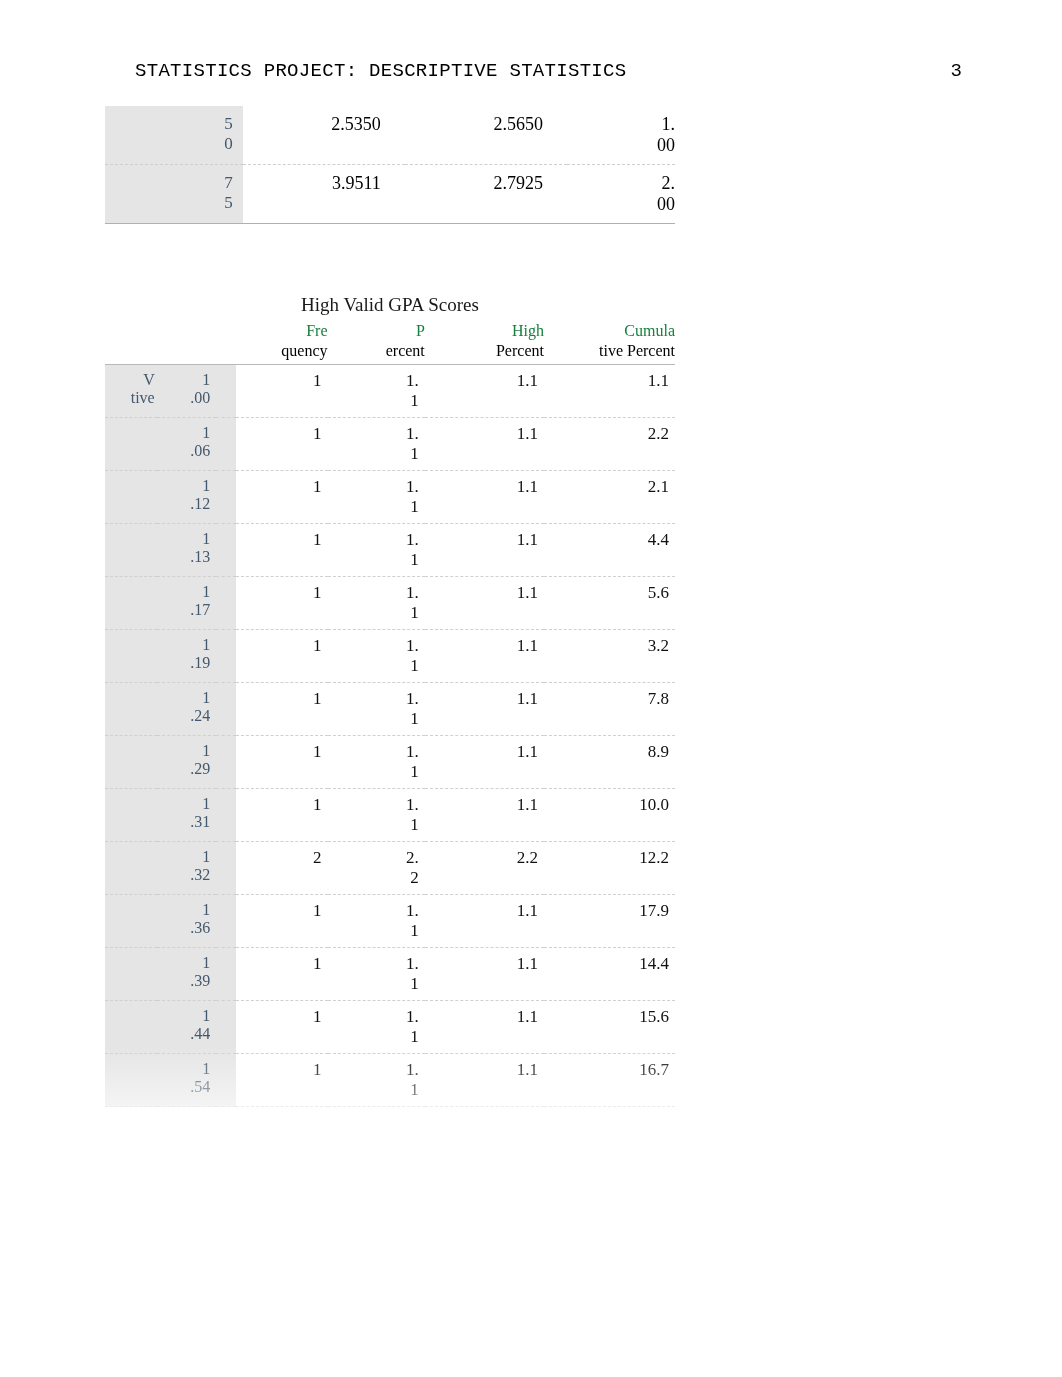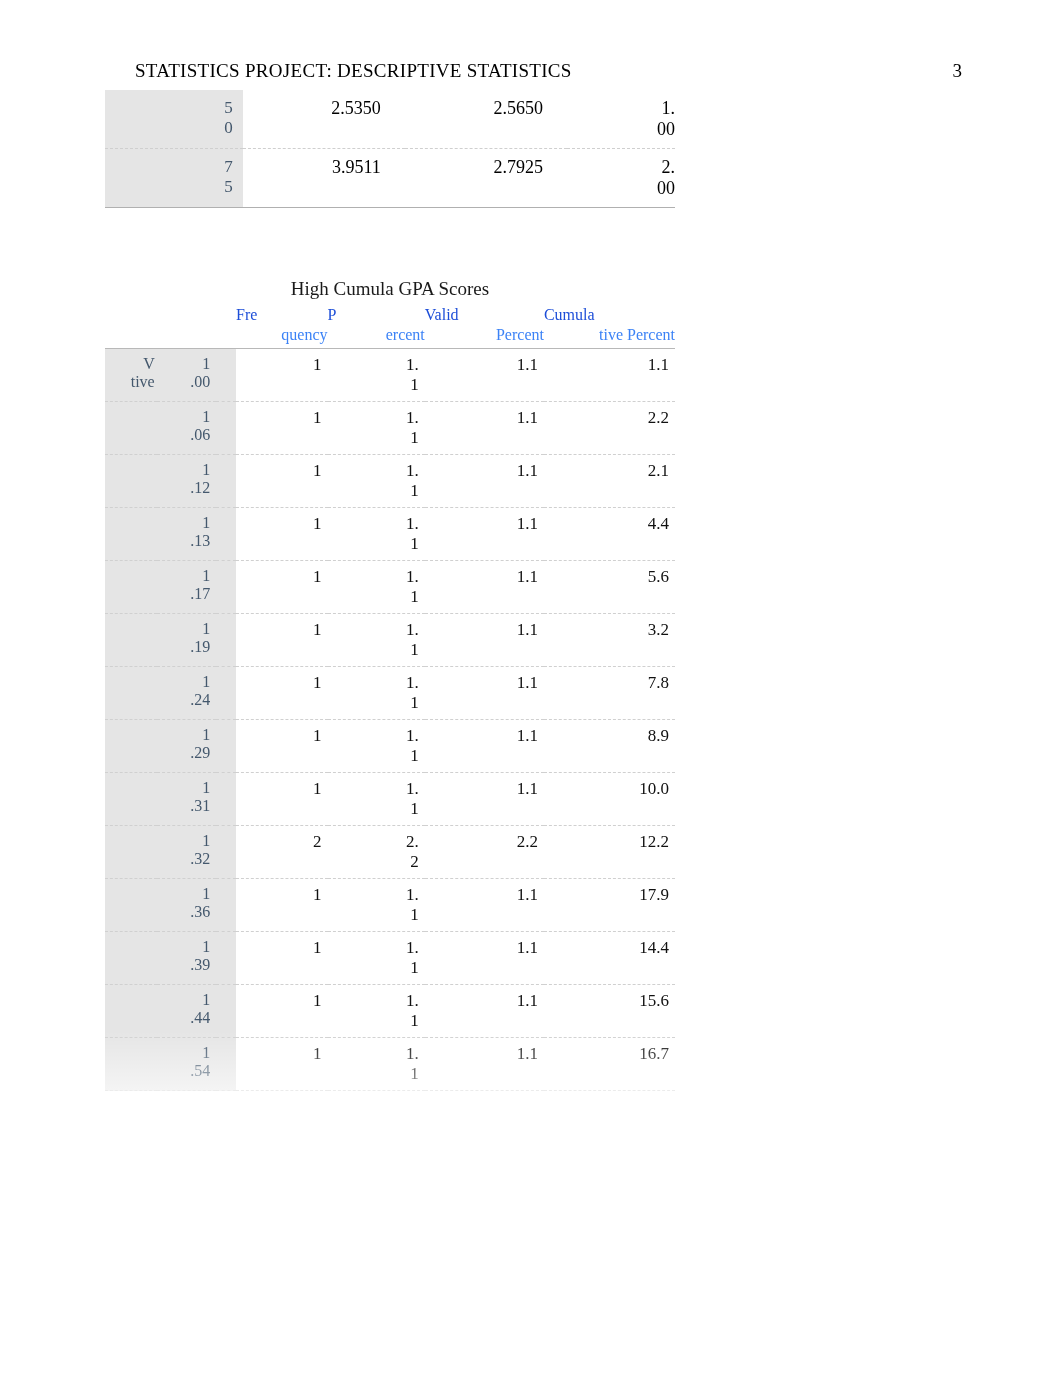--- a/index.html
+++ b/index.html
@@ -11,21 +11,22 @@
     width: 1062px;
   }
   .page {
     padding: 60px 100px 60px 135px;
     position: relative;
   }
   .header-row {
     display: flex;
     justify-content: space-between;
     align-items: baseline;
-    margin-bottom: 8px;
+    margin-bottom: 24px;
+    font-family: Liberation Mono, monospace;
   }
   .running-head {
     font-size: 19px;
     letter-spacing: 0.3px;
   }
   .page-number {
     font-size: 19px;
   }
 
   
@@ -71,28 +72,28 @@
     color: #1a1a1a;
   }
   .freq-table {
     margin-left: -30px;
     width: 570px;
     border-collapse: collapse;
     font-size: 17px;
   }
   .freq-table td { vertical-align: top; }
   .fh {
-    color: #1d4ed8;
+    color: #15803d;
     font-size: 16px;
-    text-align: left;
+    text-align: right;
     padding: 2px 0 2px 0;
     margin-top: 32px;
   }
   .fh-sub {
-    color: #3b82f6;
+    color: #000000;
     font-size: 16px;
     text-align: right;
     padding: 0 0 4px 0;
     border-bottom: 1px solid #b8b8b8;
   }
   .lc1 {
     width: 48px;
     background: #e5e5e5;
     color: #44586d;
     text-align: right;
@@ -167,32 +168,32 @@
       <td class="tt-mid">3.9511</td>
       <td class="tt-mid">2.7925</td>
       <td class="tt-right">
         <div>2.</div>
         <div>00</div>
       </td>
     </tr>
   </tbody>
     </table>
 
-  <div class="freq-title">High Cumula GPA Scores</div>
+  <div class="freq-title">High Valid GPA Scores</div>
 
   <table class="freq-table">
 
     <tbody>
         <tr>
       <td class="lc1" style="background:transparent;border:none"></td>
       <td class="lc2" style="background:transparent;border:none"></td>
       <td class="lc3" style="background:transparent;border:none"></td>
       <td class="fh dc1">Fre</td>
       <td class="fh dc2">P</td>
-      <td class="fh dc3">Valid</td>
+      <td class="fh dc3">High</td>
       <td class="fh dc4">Cumula</td>
     </tr>
     <tr>
       <td class="lc1" style="background:transparent;border-bottom:1px solid #b8b8b8"></td>
       <td class="lc2" style="background:transparent;border-bottom:1px solid #b8b8b8"></td>
       <td class="lc3" style="background:transparent;border-bottom:1px solid #b8b8b8"></td>
       <td class="fh-sub dc1">quency</td>
       <td class="fh-sub dc2">ercent</td>
       <td class="fh-sub dc3">Percent</td>
       <td class="fh-sub dc4">tive Percent</td>

